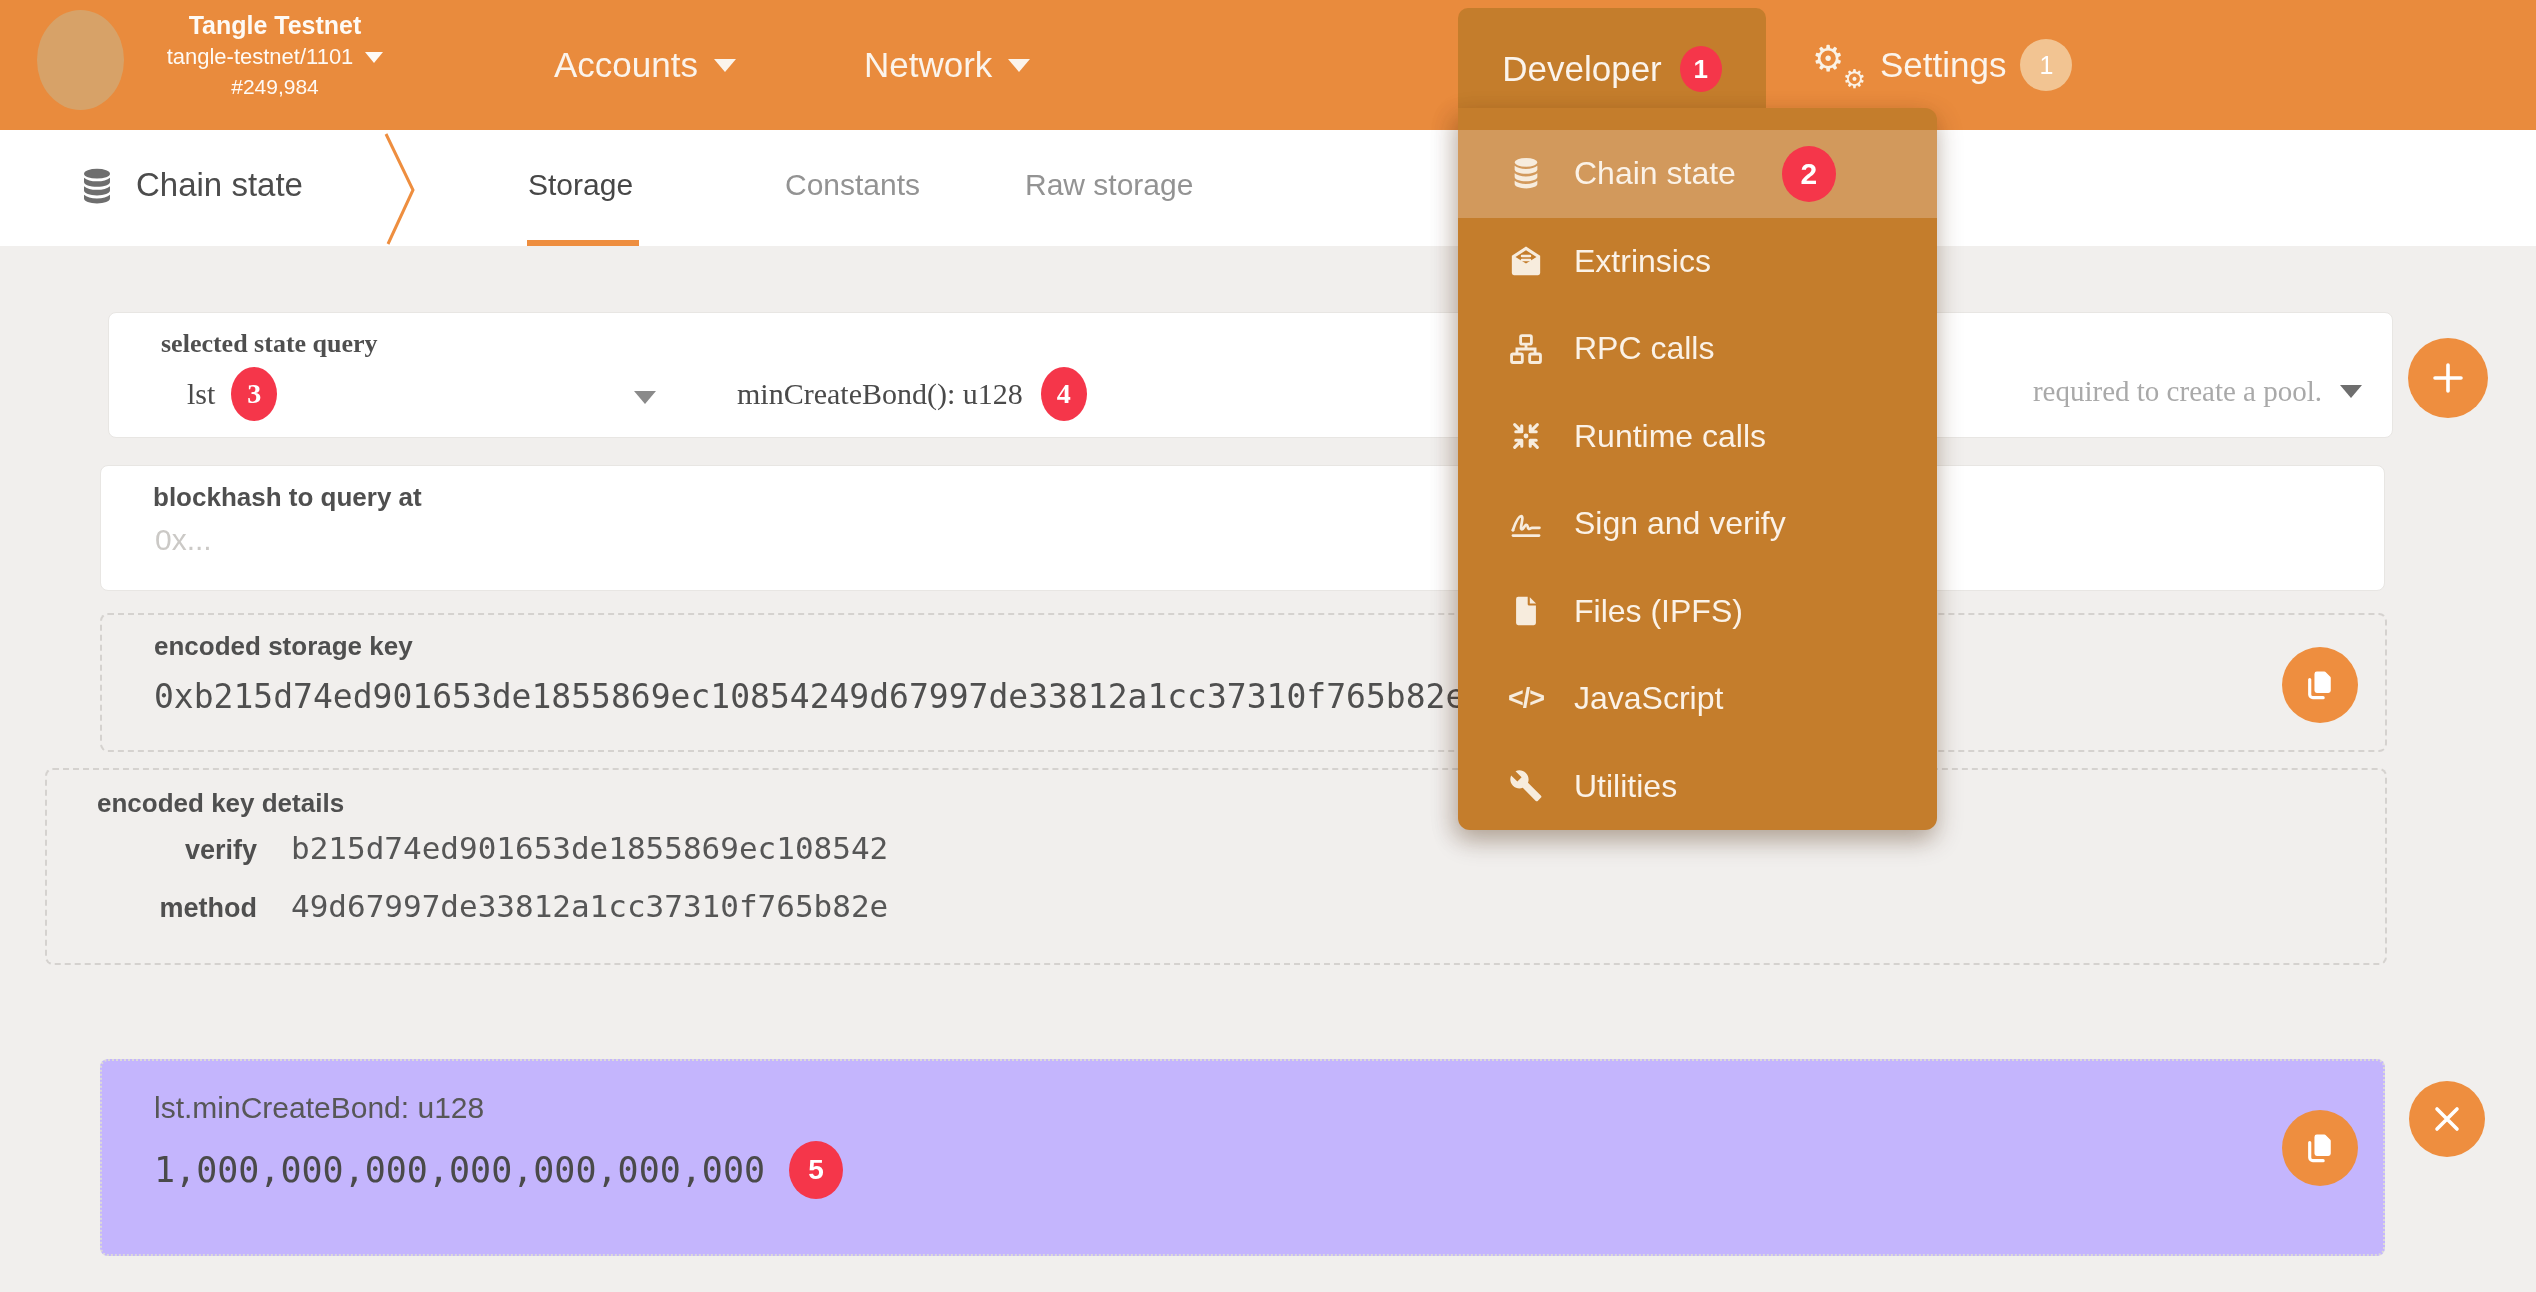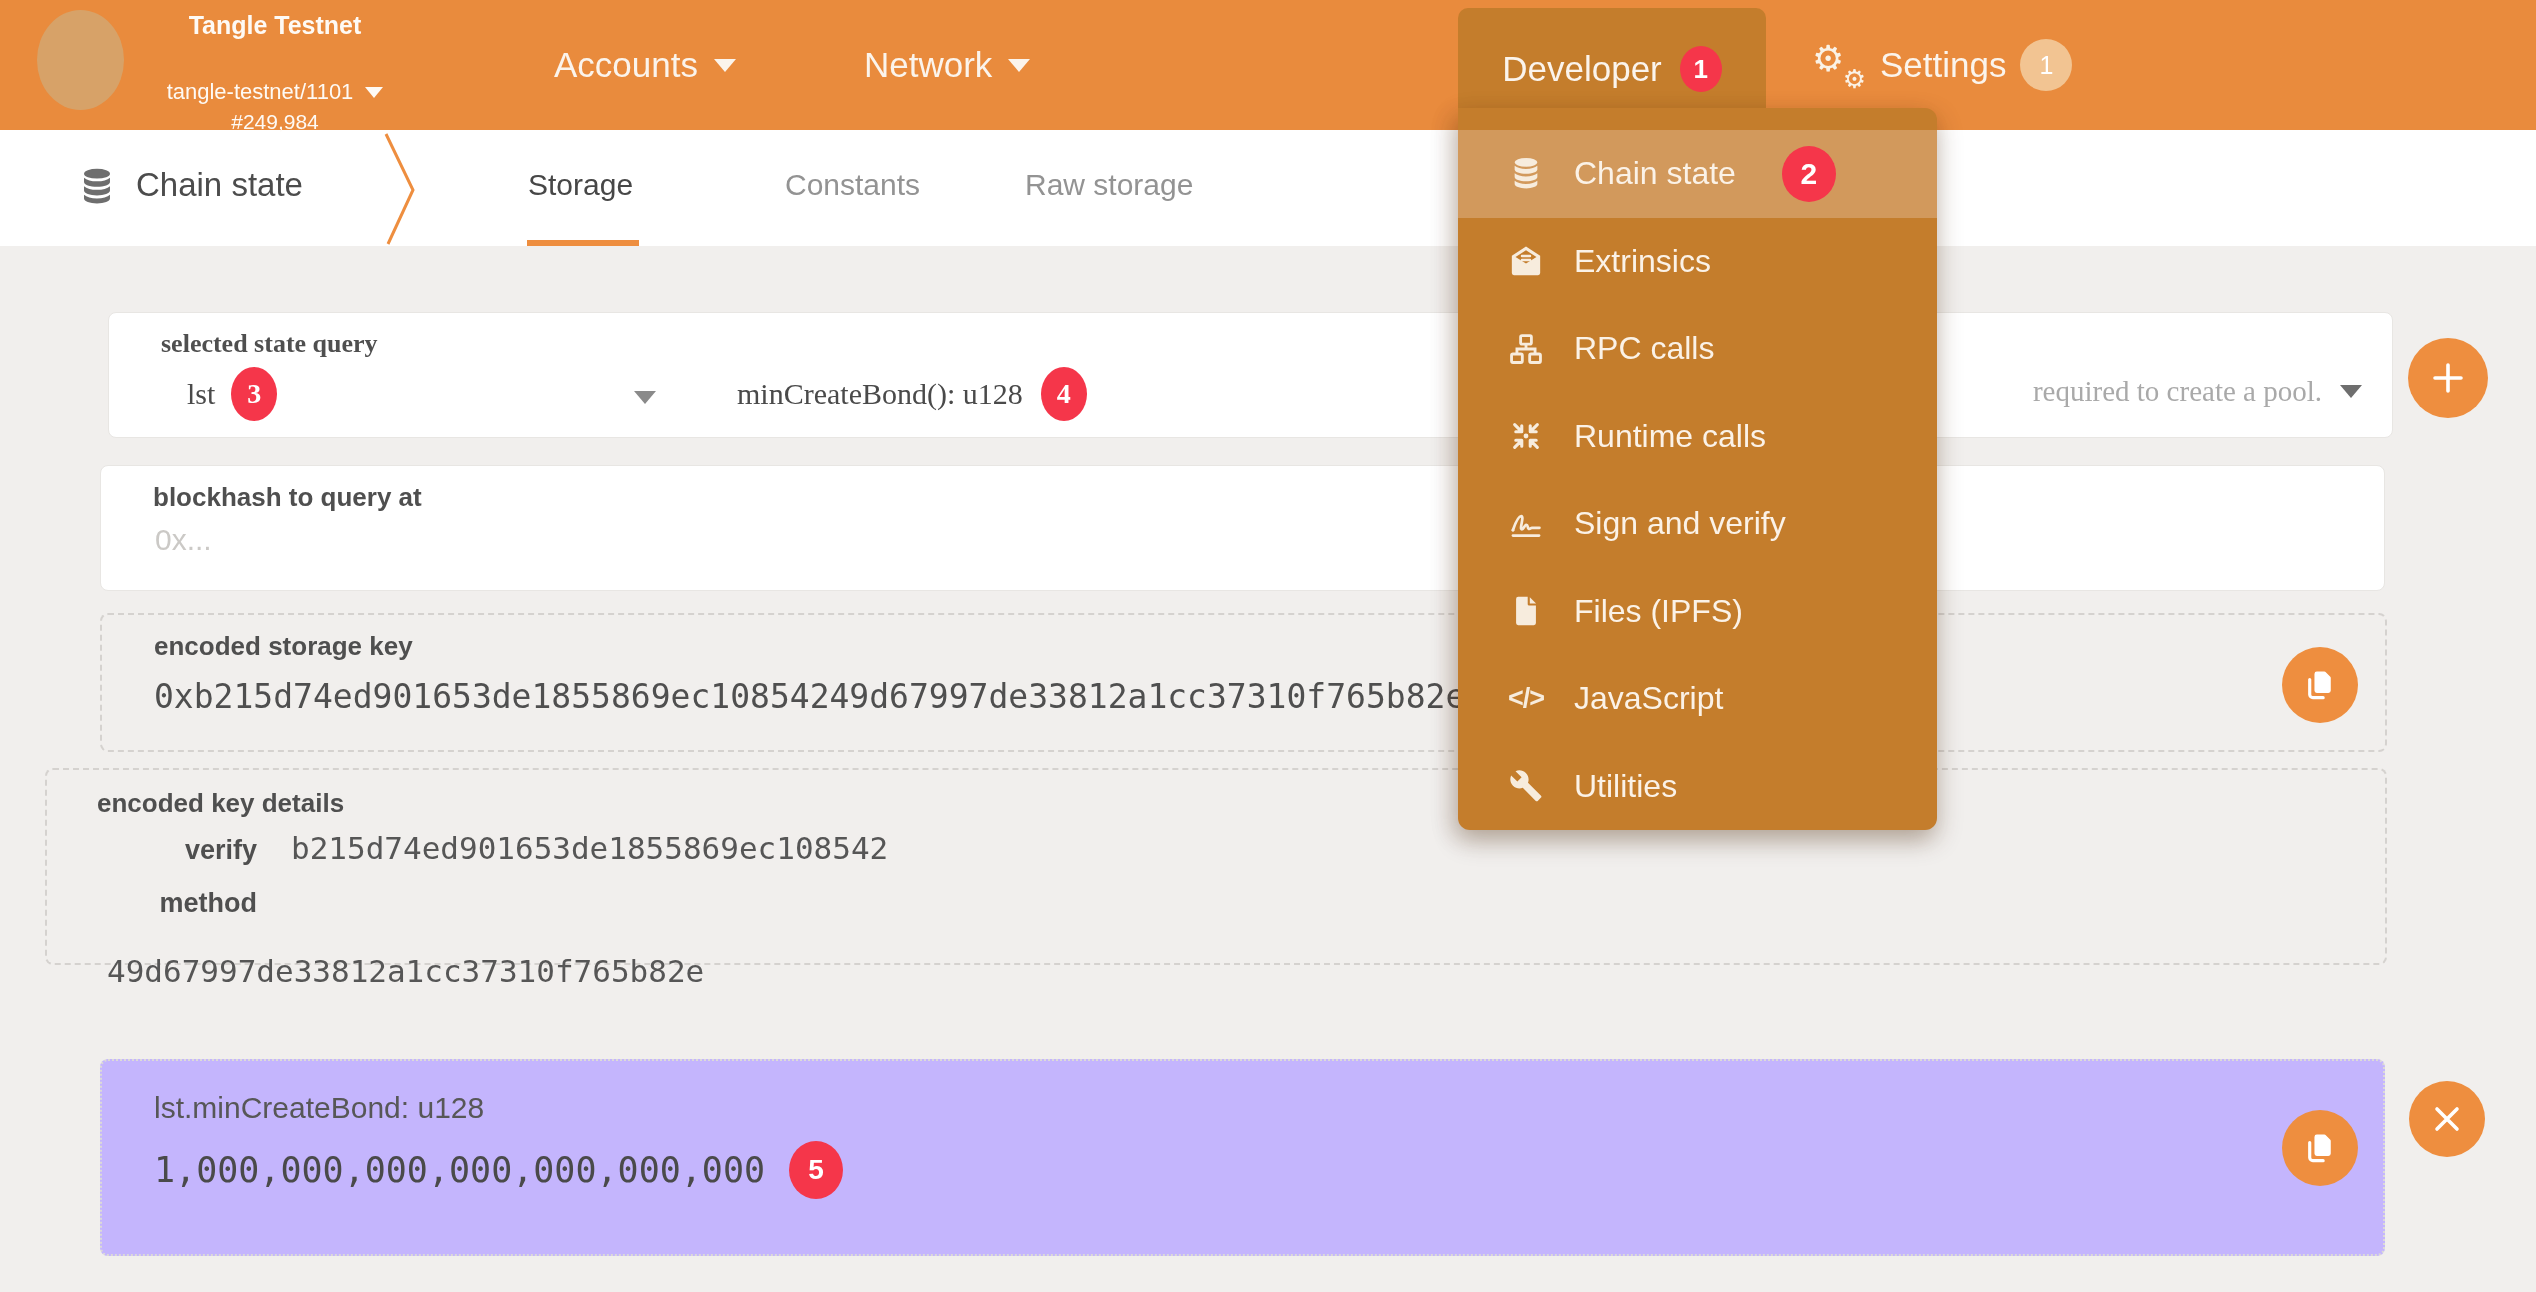--- a/index.html
+++ b/index.html
@@ -4,21 +4,21 @@
 <style>
   html,body{margin:0;padding:0;}
   body{font-family:"Liberation Sans",sans-serif;}
   .screen{position:relative;width:2536px;height:1292px;background:#f1efed;overflow:hidden;}
 
   
   .header{position:absolute;left:0;top:0;width:2536px;height:130px;background:#e98b3d;z-index:20;}
   .avatar{position:absolute;left:37px;top:10px;width:87px;height:100px;border-radius:50%;background:#d7a268;}
   .chain-block{position:absolute;left:130px;top:8px;width:290px;text-align:center;color:#fefaf5;}
   .chain-name{font-size:25px;font-weight:bold;line-height:34px;}
-  .chain-endpoint{font-size:22px;line-height:30px;display:flex;align-items:center;justify-content:center;gap:12px;margin-top:35px;}
+  .chain-endpoint{font-size:22px;line-height:30px;display:flex;align-items:center;justify-content:center;gap:12px;}
   .chain-block-number{font-size:21px;line-height:29px;}
   .nav-item{position:absolute;top:0;height:130px;display:flex;align-items:center;gap:16px;color:#fbf4ec;font-size:35px;cursor:pointer;}
   .caret{width:0;height:0;border-left:11px solid transparent;border-right:11px solid transparent;border-top:13px solid currentColor;}
   .caret.small{border-left-width:9px;border-right-width:9px;border-top-width:11px;}
   .nav-accounts{left:554px;} .nav-network{left:864px;} .nav-governance{left:1153px;}
   .dev-btn{position:absolute;left:1458px;top:8px;width:308px;height:122px;background:#c47d2c;border-radius:10px 10px 0 0;display:flex;align-items:center;justify-content:center;gap:18px;color:#fbf4ec;font-size:35px;cursor:pointer;}
   .nav-settings{left:1812px;gap:14px;}
   .gears{position:relative;width:54px;height:58px;color:#faf2e6;}
   .gear-big{position:absolute;left:0;top:2px;font-size:36px;font-family:"DejaVu Sans",sans-serif;}
   .gear-small{position:absolute;right:0;bottom:0;font-size:26px;font-family:"DejaVu Sans",sans-serif;}
@@ -59,21 +59,21 @@
   .bh-input::placeholder{color:#cbc9c6;}
 
   .card-storagekey{left:100px;top:613px;width:2287px;height:139px;}
   .sk-value{position:absolute;left:52px;top:62px;font-size:33px;color:#4f4f4f;white-space:nowrap;}
   .copy-btn{position:absolute;width:76px;height:76px;border-radius:50%;background:#ee8e3f;display:flex;align-items:center;justify-content:center;cursor:pointer;}
   .copy-sk{left:2180px;top:32px;}
 
   .card-keydetails{left:45px;top:768px;width:2342px;height:197px;}
   .kd-label{left:50px;top:18px;}
   .kd-row{position:absolute;left:60px;display:flex;align-items:baseline;gap:34px;}
-  .kd-row-1{top:60px;} .kd-row-2{top:118px;flex-direction:column;}
+  .kd-row-1{top:60px;} .kd-row-2{top:118px;}
   .kd-name{width:150px;text-align:right;font-size:27px;font-weight:bold;color:#4f4f4f;}
   .kd-value{font-size:31px;color:#565656;}
 
   .card-result{left:100px;top:1059px;width:2285px;height:197px;}
   .res-label{position:absolute;left:52px;top:30px;font-size:30px;color:#575757;}
   .res-row{position:absolute;left:52px;top:80px;display:flex;align-items:center;gap:24px;}
   .res-value{font-size:35px;color:#4a4a4a;}
   .badge-res{width:54px;height:58px;font-size:28px;}
   .copy-res{left:2180px;top:49px;}
   .close-btn{position:absolute;left:2409px;top:1081px;width:76px;height:76px;border-radius:50%;background:#ee8e3f;display:flex;align-items:center;justify-content:center;cursor:pointer;z-index:6;}

